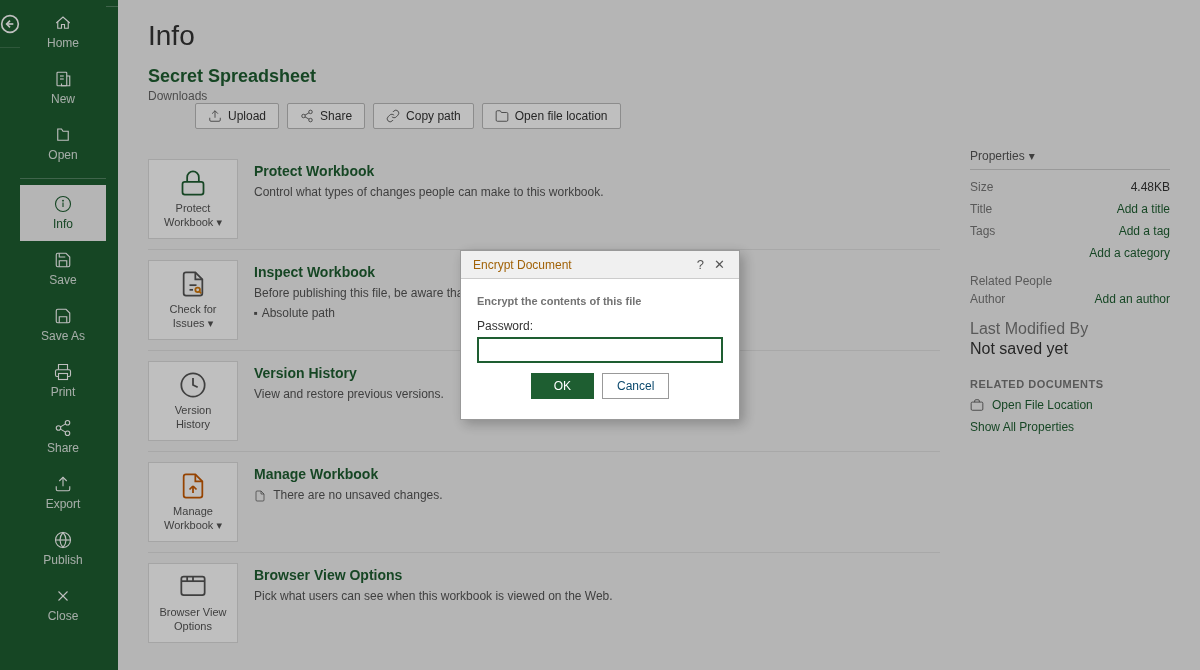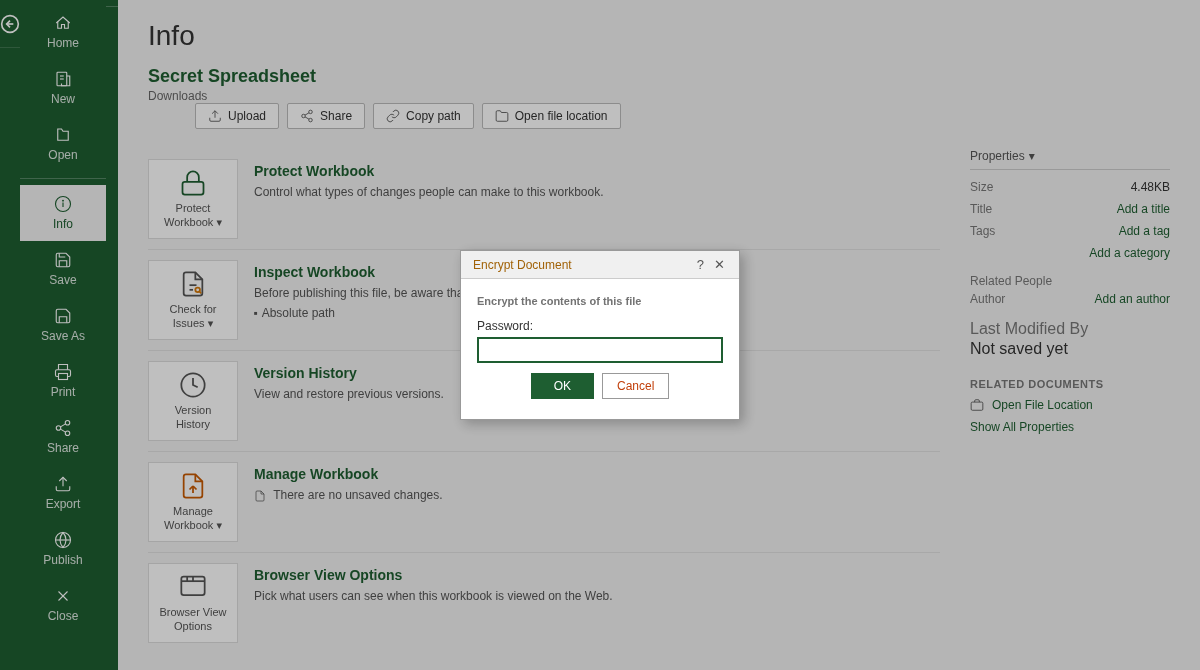--- a/index.html
+++ b/index.html
@@ -124,21 +124,21 @@
       width: 100%; border: 2px solid #1e5e31; padding: 4px 6px;
       font-size: 12px; outline: none; margin-bottom: 10px;
     }
     .modal-caution { font-size: 11px; color: #333; line-height: 1.5; margin-bottom: 14px; }
     .modal-footer { display: flex; justify-content: center; gap: 8px; padding-bottom: 4px; }
     .modal-btn-ok {
       background: #1e5e31; color: #fff; border: 1px solid #1e5e31;
       padding: 5px 22px; font-size: 12px; cursor: pointer;
     }
     .modal-btn-cancel {
-      background: #fff; color: #c2410c; border: 1px solid #999;
+      background: #fff; color: #0c4a6e; border: 1px solid #999;
       padding: 5px 14px; font-size: 12px; cursor: pointer;
     }
   </style>
 </head>
 <body>
 
 <div class="sidebar">
   <div class="sidebar-back">
     <svg viewBox="0 0 24 24" stroke="#fff" fill="none" stroke-width="2">
       <circle cx="12" cy="12" r="10"></circle>

